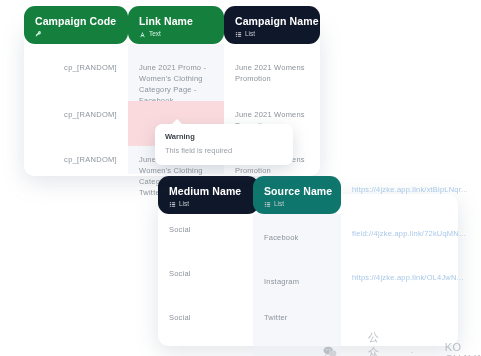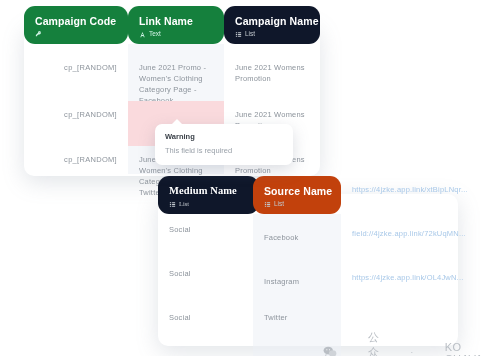--- a/index.html
+++ b/index.html
@@ -27,21 +27,21 @@
   
   .hd{
     border-radius:11px;
     padding:9px 11px 8px 11px;
     box-sizing:border-box;
     position:relative;
     z-index:5;
   }
   .hd.green{background:#15803d;}
   .hd.slate{background:#0f172a;}
-  .hd.grey {background:#c2410c;}
+  .hd.grey {background:#0f766e;}
   .hd .t{
     color:#ffffff;
     font-size:10.5px;
     font-weight:bold;
     letter-spacing:.1px;
     line-height:12px;
     white-space:nowrap;
   }
   .hd .sub{
     display:flex;align-items:center;gap:3px;
@@ -176,21 +176,21 @@
     <div class="arrow"></div>
     <div class="ttl">Warning</div>
     <div class="msg">This field is required</div>
   </div>
 
   <div class="table" style="left:158px;top:176px;width:300px;height:170px;">
 
     <div class="body-panel" style="left:0px;top:18px;width:300px;height:152px;"></div>
 
     <div class="col" style="position:absolute;left:0px;top:0px;width:95px;">
-      <div class="hd slate" style="width:101px;height:38px;font-family:Liberation Serif, serif;">
+      <div class="hd slate" style="width:101px;height:38px;">
         <div class="t">Medium Name</div>
         <div class="sub">
           <span>
             <svg width="7" height="7" viewBox="0 0 16 16">
                 <path fill="#c3c9cf" d="M2 3h3v2H2V3zm5 0h7v2H7V3zM2 7h3v2H2V7zm5 0h7v2H7V7zm-5 4h3v2H2v-2zm5 0h7v2H7v-2z"></path>
               </svg>
           </span>
           <span>List</span>
         </div>
       </div>

